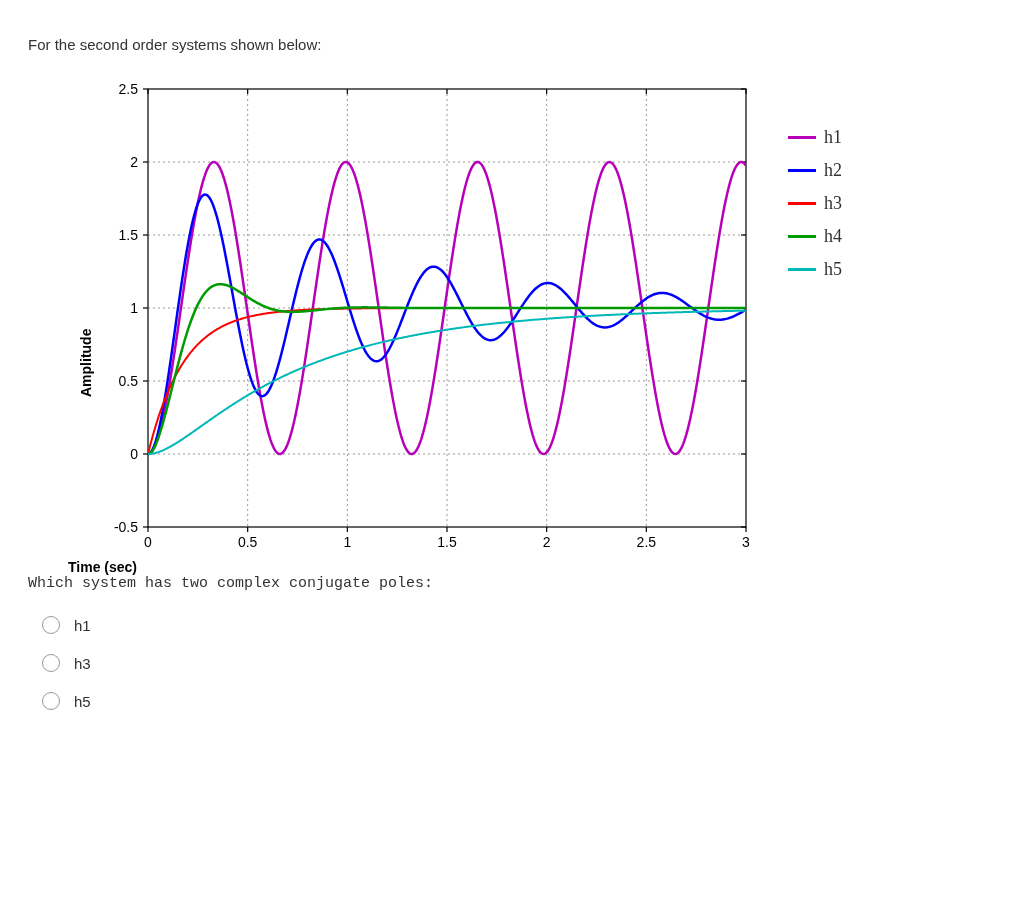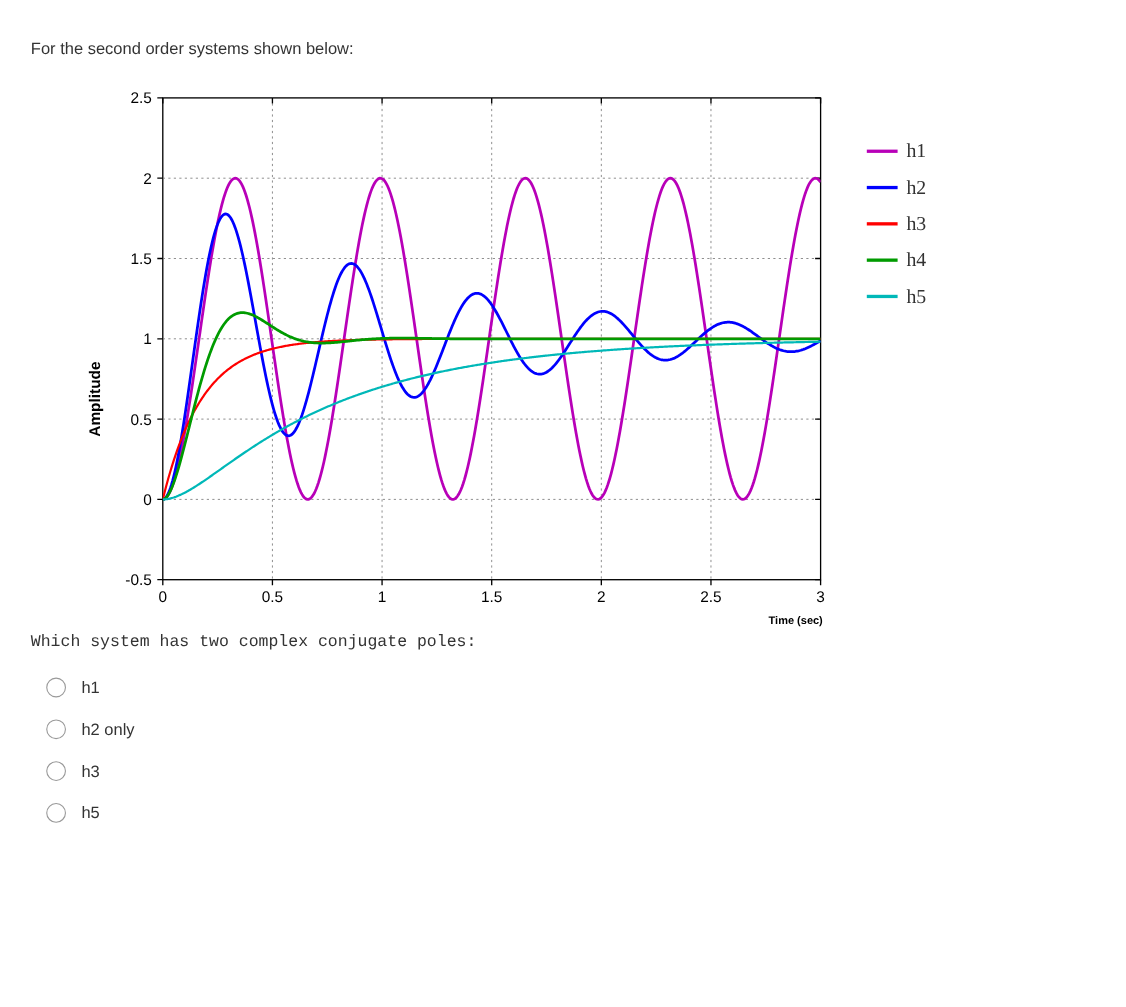--- a/index.html
+++ b/index.html
@@ -26,25 +26,25 @@
     text-align: center;
     font-family: Arial, Helvetica, sans-serif;
     font-weight: bold;
     font-size: 14px;
     color: #000;
   }
   .xlabel {
     position: absolute;
     left: 0;
     width: 680px;
-    text-align: right;
+    text-align: left;
     top: 492px;
     font-family: Arial, Helvetica, sans-serif;
     font-weight: bold;
-    font-size: 10px;
+    font-size: 14px;
     color: #000;
   }
   .ylabel {
     position: absolute;
     transform: rotate(-90deg);
     transform-origin: left top;
     left: 10px;
     top: 330px;
     font-family: Arial, Helvetica, sans-serif;
     font-weight: bold;
@@ -195,23 +195,19 @@
 
 <div class="question-text">Which system has two complex conjugate poles:</div>
 
 <div class="options" id="options">
     <div class="option">
       <div class="radio"></div>
       <span>h1</span>
     </div>
     <div class="option">
       <div class="radio"></div>
-      <span>h2 only</span>
-    </div>
-    <div class="option">
-      <div class="radio"></div>
       <span>h3</span>
     </div>
     <div class="option">
       <div class="radio"></div>
       <span>h5</span>
     </div>
   </div>
 
 </body></html>

